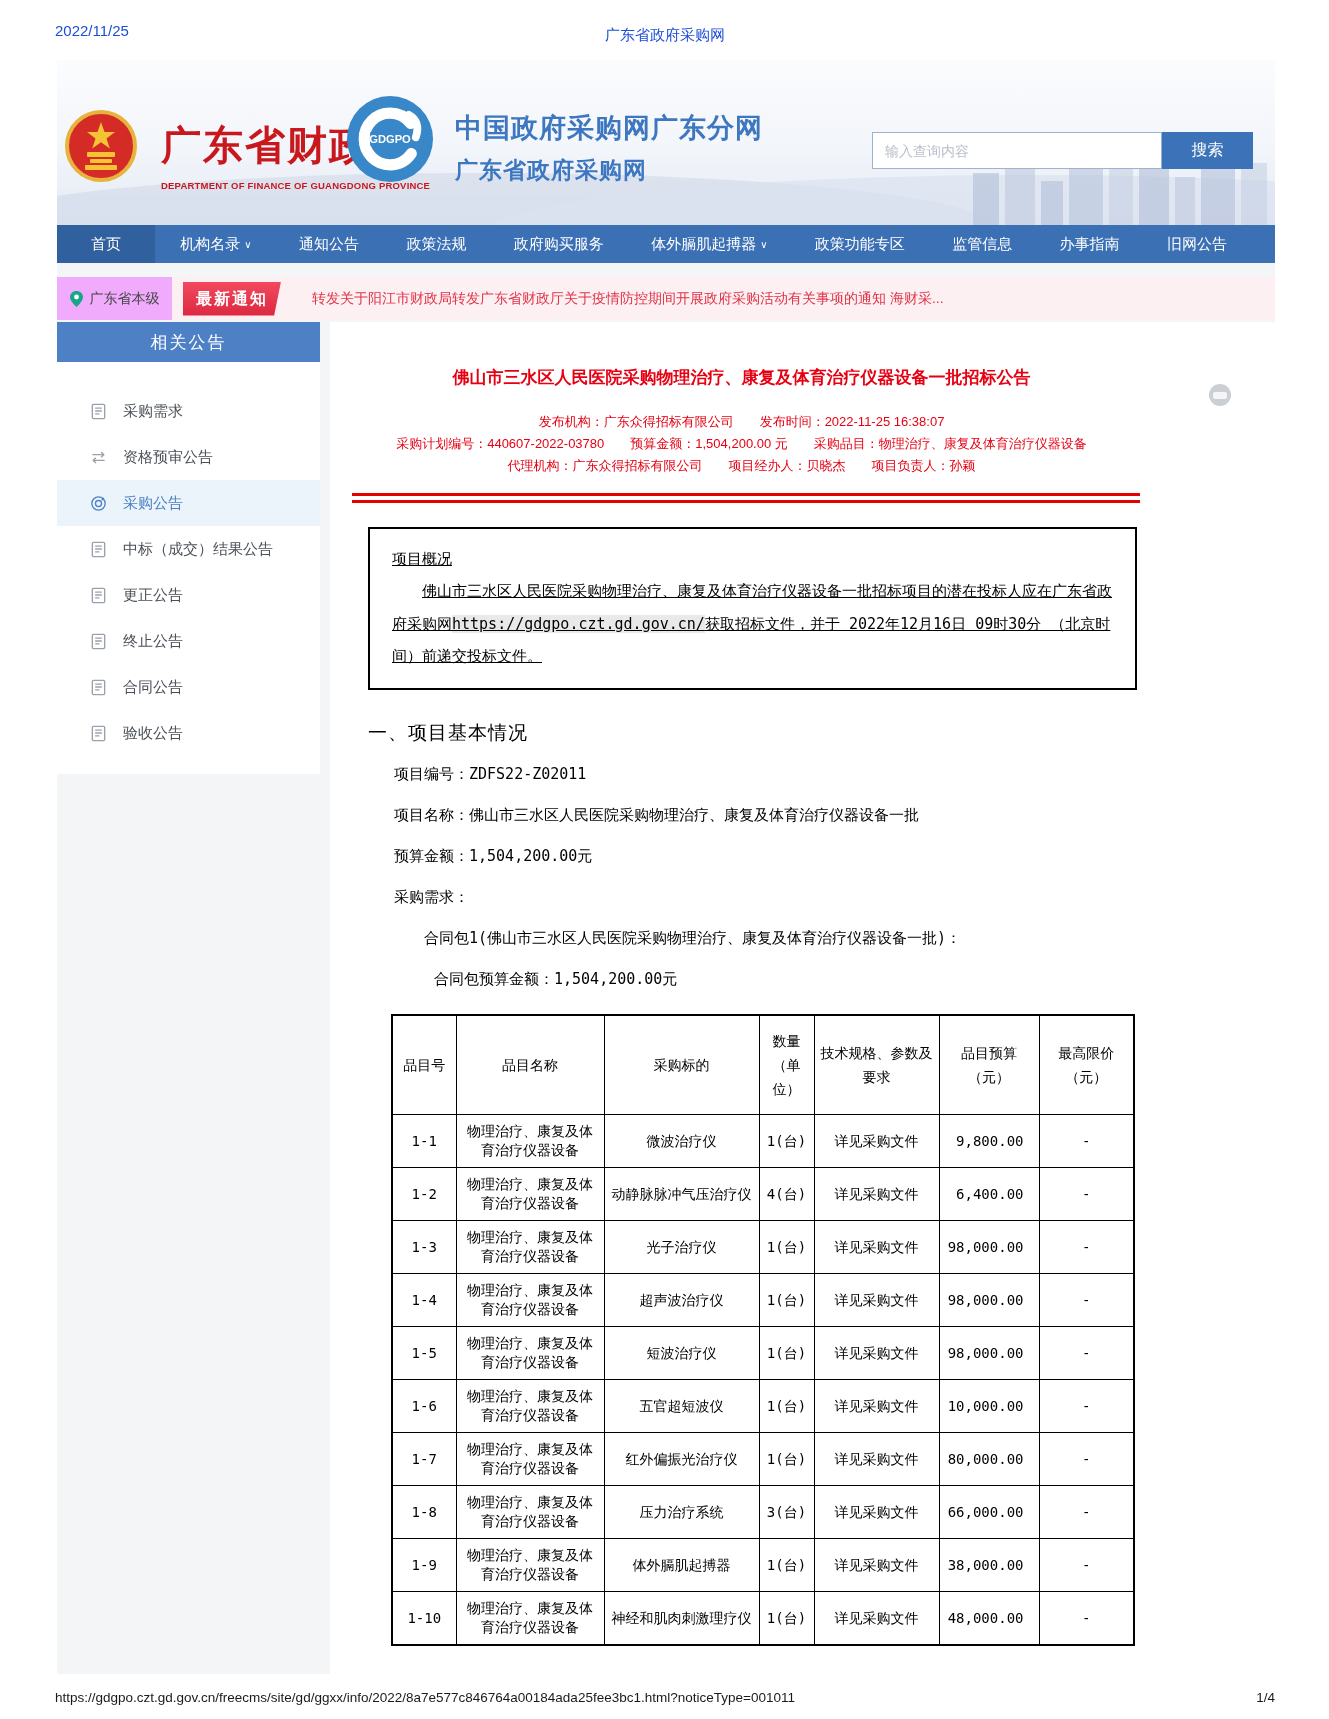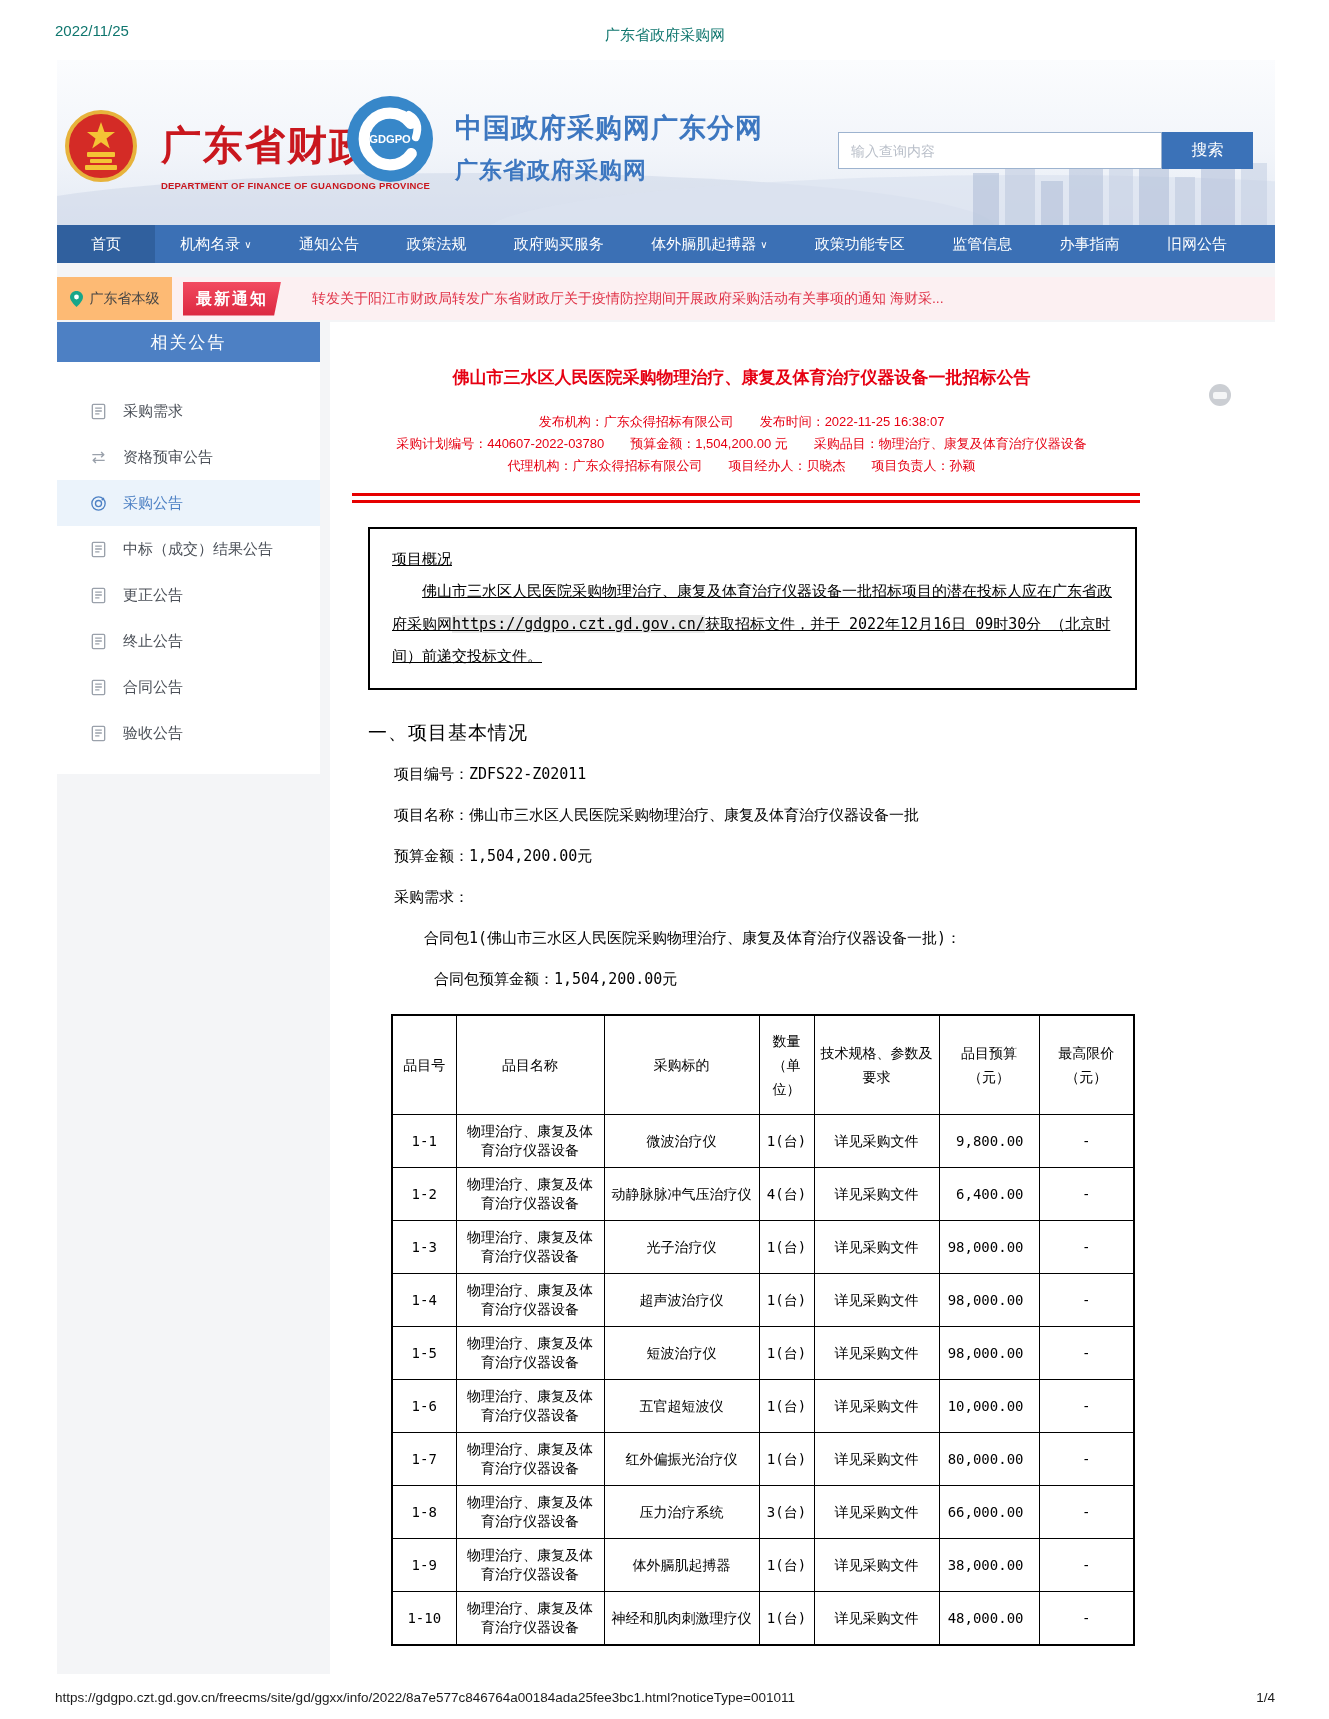--- a/index.html
+++ b/index.html
@@ -1,53 +1,53 @@
 <!DOCTYPE html>
 <html><head>
 <meta charset="utf-8">
 <style>
   * { margin:0; padding:0; box-sizing:border-box; }
   body { background:#fff; font-family:"Liberation Sans","DejaVu Sans",sans-serif; }
   .screen { position:relative; width:1329px; height:1719px; background:#fff; overflow:hidden; }
 
   
-  .print-header { position:absolute; top:22px; left:55px; right:54px; height:22px; font-size:15px; color:#0f766e; }
+  .print-header { position:absolute; top:22px; left:55px; right:54px; height:22px; font-size:15px; color:#1d4ed8; }
   .print-header .pdate { position:absolute; left:0; top:0; }
   .print-header .ptitle { position:absolute; left:0; right:0; text-align:center; top:4px; font-size:15px; }
   .print-footer { position:absolute; left:55px; right:54px; bottom:14px; display:flex; justify-content:space-between; font-size:13.5px; color:#1a1a1a; }
 
   .page { position:absolute; top:60px; left:57px; width:1218px; height:1614px; background:#f4f5f7; }
 
   
   .site-header { position:relative; height:165px; background:linear-gradient(180deg,#fbfcfe 0%,#f2f5fa 55%,#e4eaf4 100%); overflow:hidden; }
   .mount1 { position:absolute; bottom:-58px; left:-8%; width:85%; height:110px; border-radius:50%; background:rgba(206,215,231,.55); }
   .mount2 { position:absolute; bottom:-70px; left:35%; width:90%; height:120px; border-radius:50%; background:rgba(219,227,240,.7); }
   .cityscape { position:absolute; right:0; bottom:0; opacity:.55; }
   .emblem { position:absolute; left:8px; top:50px; }
   .dept { position:absolute; left:104px; top:58px; }
   .dept-cn { font-family:"Liberation Serif","DejaVu Serif",serif; font-size:40px; font-weight:bold; color:#c9171e; letter-spacing:2px; }
   .dept-en { margin-top:7px; font-size:9.5px; font-weight:bold; color:#c9171e; letter-spacing:.2px; }
   .gdgpo { position:absolute; left:290px; top:36px; }
   .site-titles { position:absolute; left:398px; top:50px; color:#3d77c0; font-weight:bold; }
   .site-titles .l1 { font-size:27px; letter-spacing:1px; }
   .site-titles .l2 { font-size:23px; margin-top:9px; letter-spacing:1px; }
   .search { position:absolute; right:22px; top:72px; display:flex; }
-  .search input { width:324px; height:37px; border:1px solid #9db3cf; background:#fff; padding:0 12px; font-size:14px; color:#333; outline:none; }
+  .search input { width:290px; height:37px; border:1px solid #9db3cf; background:#fff; padding:0 12px; font-size:14px; color:#333; outline:none; }
   .search input::placeholder { color:#b9bfc9; }
   .search button { width:91px; height:37px; border:none; background:#3b72b8; color:#fff; font-size:16px; cursor:pointer; }
 
   
   .nav { display:flex; height:38px; background:#3b70b5; justify-content:space-between; padding-right:26px; }
   .nav-item { line-height:38px; padding:0 22px; color:#fff; font-size:15px; white-space:nowrap; cursor:pointer; }
   .nav-item.active { background:#30609e; padding:0 34px; }
   .nav-item .arr { font-size:10px; margin-left:4px; vertical-align:1px; }
 
   
   .notice-bar { display:flex; align-items:center; height:43px; background:#fcf0f2; margin-top:14px; }
-  .region { display:flex; align-items:center; justify-content:center; gap:7px; width:115px; height:100%; background:#fdba74; font-size:14px; color:#444; }
+  .region { display:flex; align-items:center; justify-content:center; gap:7px; width:115px; height:100%; background:#f0abfc; font-size:14px; color:#444; }
   .badge { margin-left:11px; width:98px; height:34px; line-height:34px; text-align:center; color:#fff; font-size:16px; font-weight:bold; letter-spacing:2px;
            background:linear-gradient(180deg,#f24a60,#dc2840); clip-path:polygon(0 0,100% 0,93% 100%,0 100%); }
   .notice-text { margin-left:31px; color:#e03348; font-size:14px; }
 
   
   .breadcrumb { padding:11px 0 8px 6px; font-size:13px; color:#9aa0aa; }
   .breadcrumb a { color:#8e99ab; text-decoration:none; margin:0 4px; cursor:pointer; }
   .breadcrumb .sep { margin:0 2px; }
 
   

